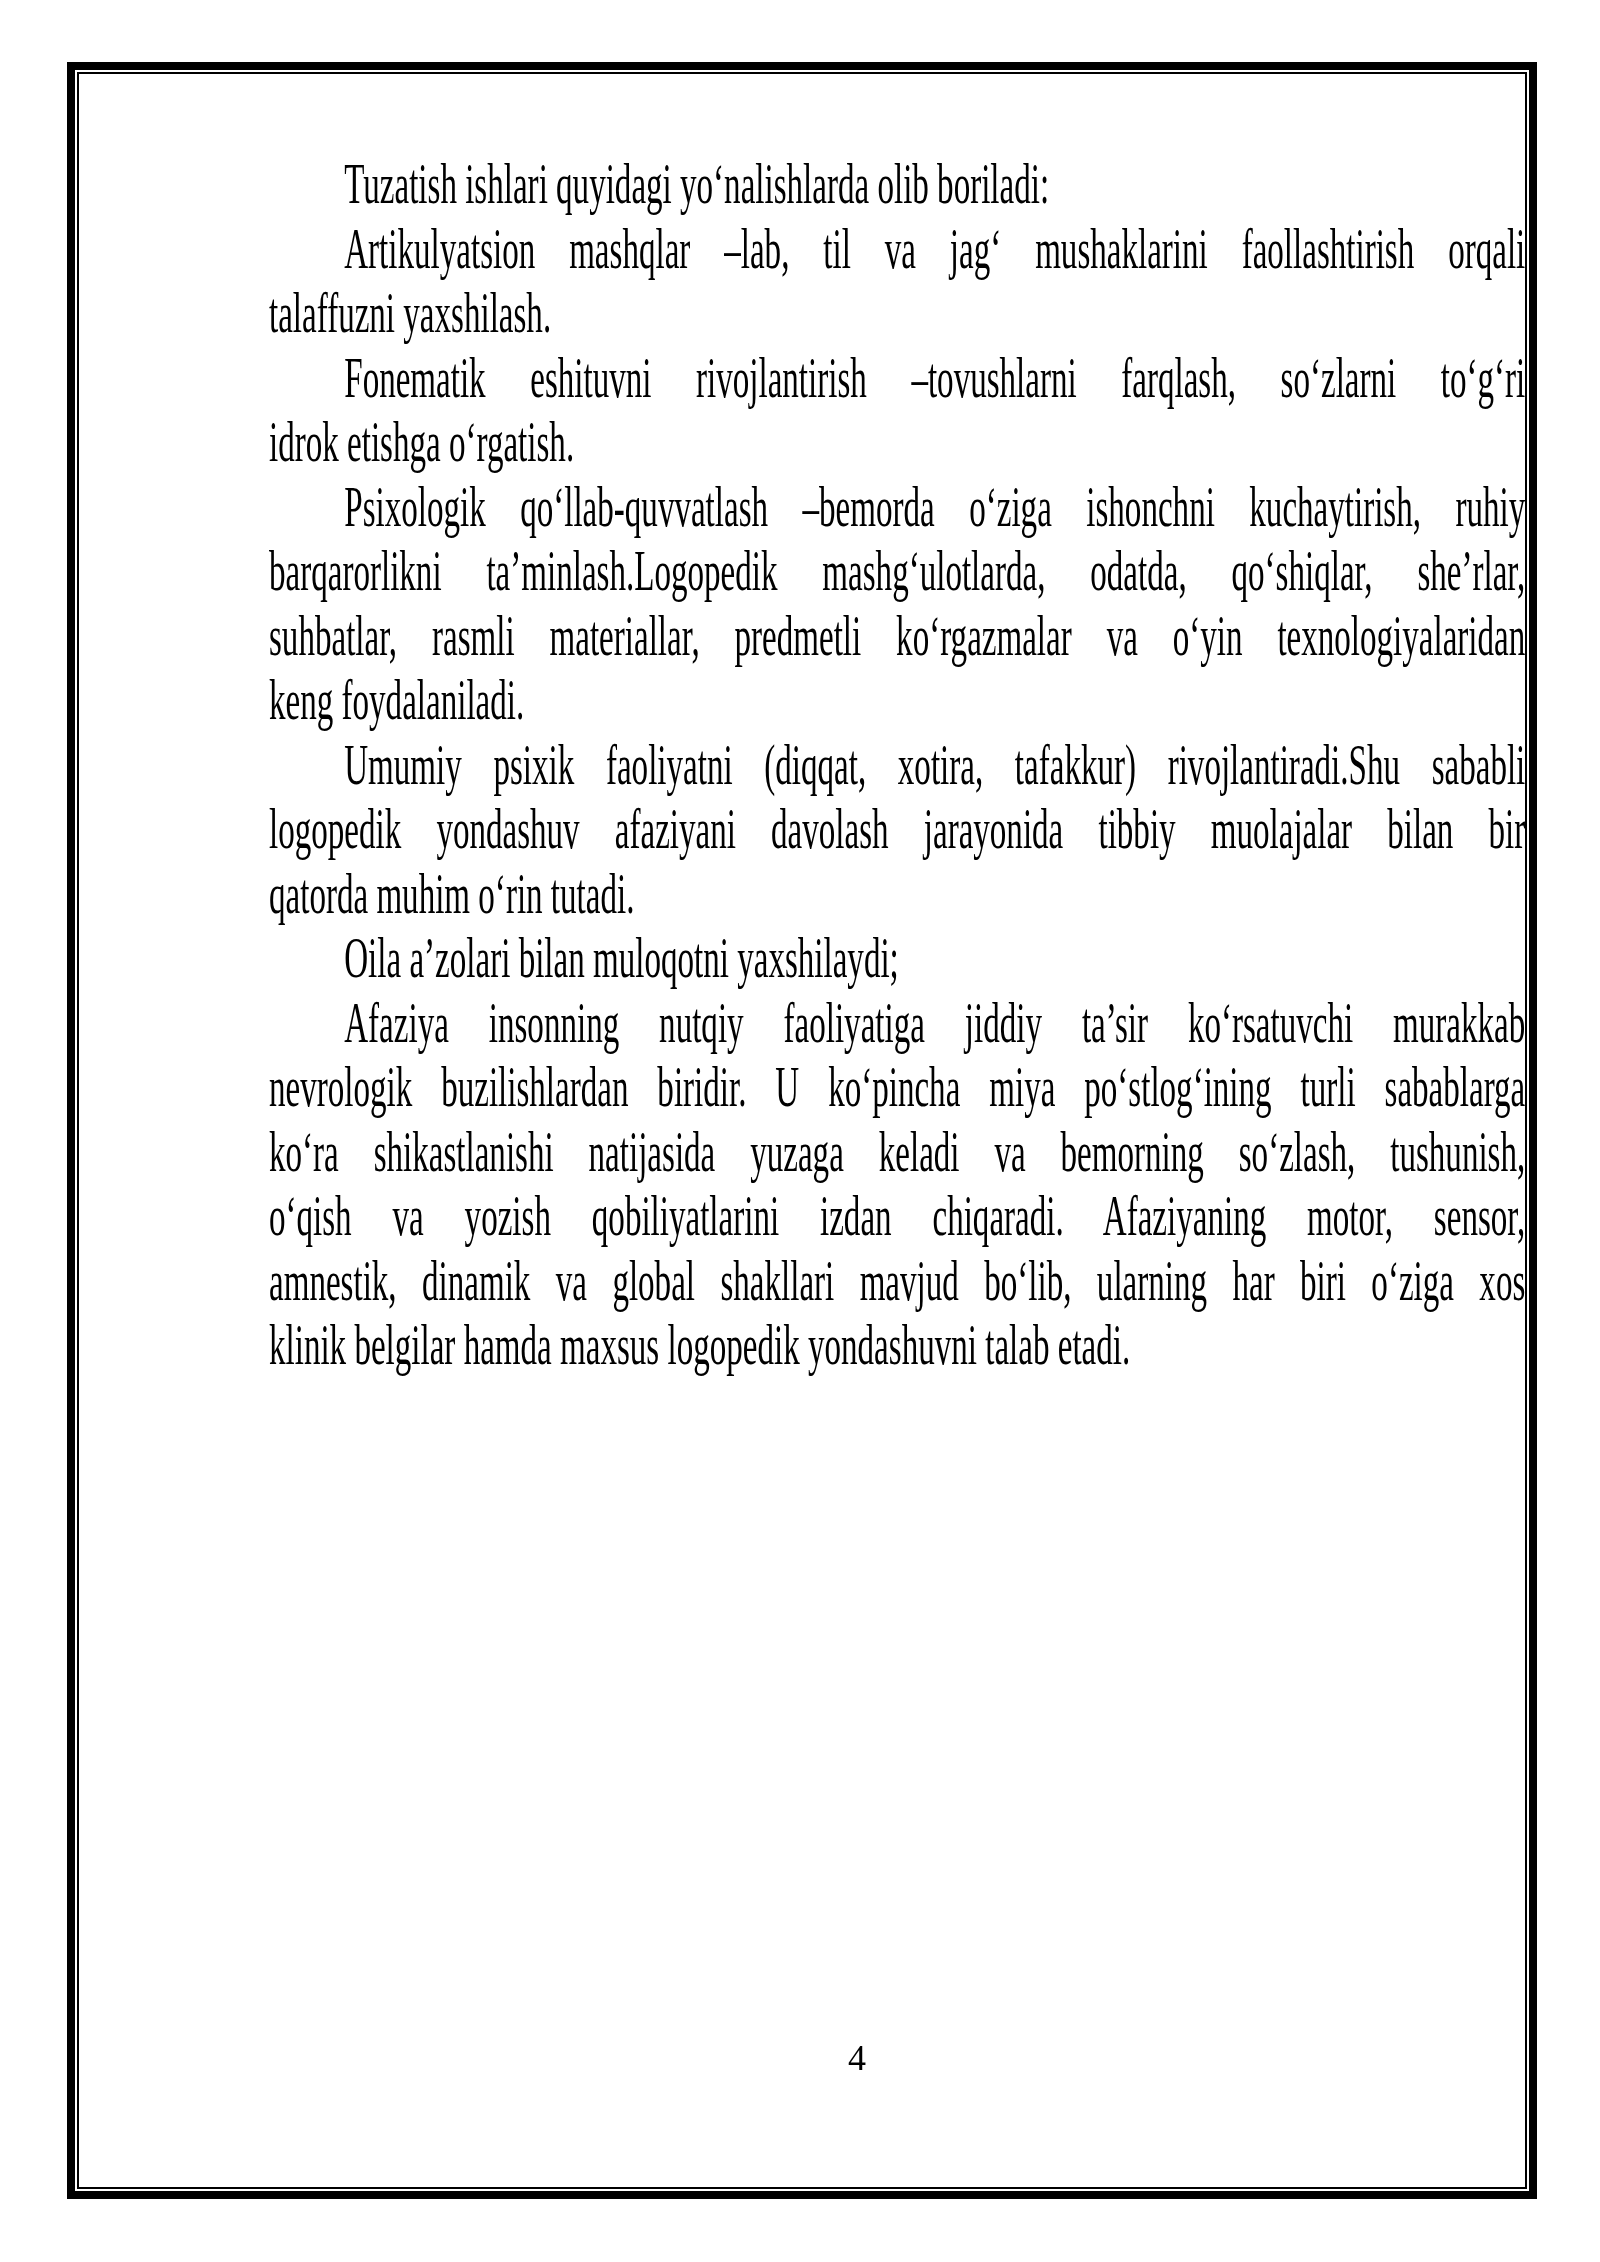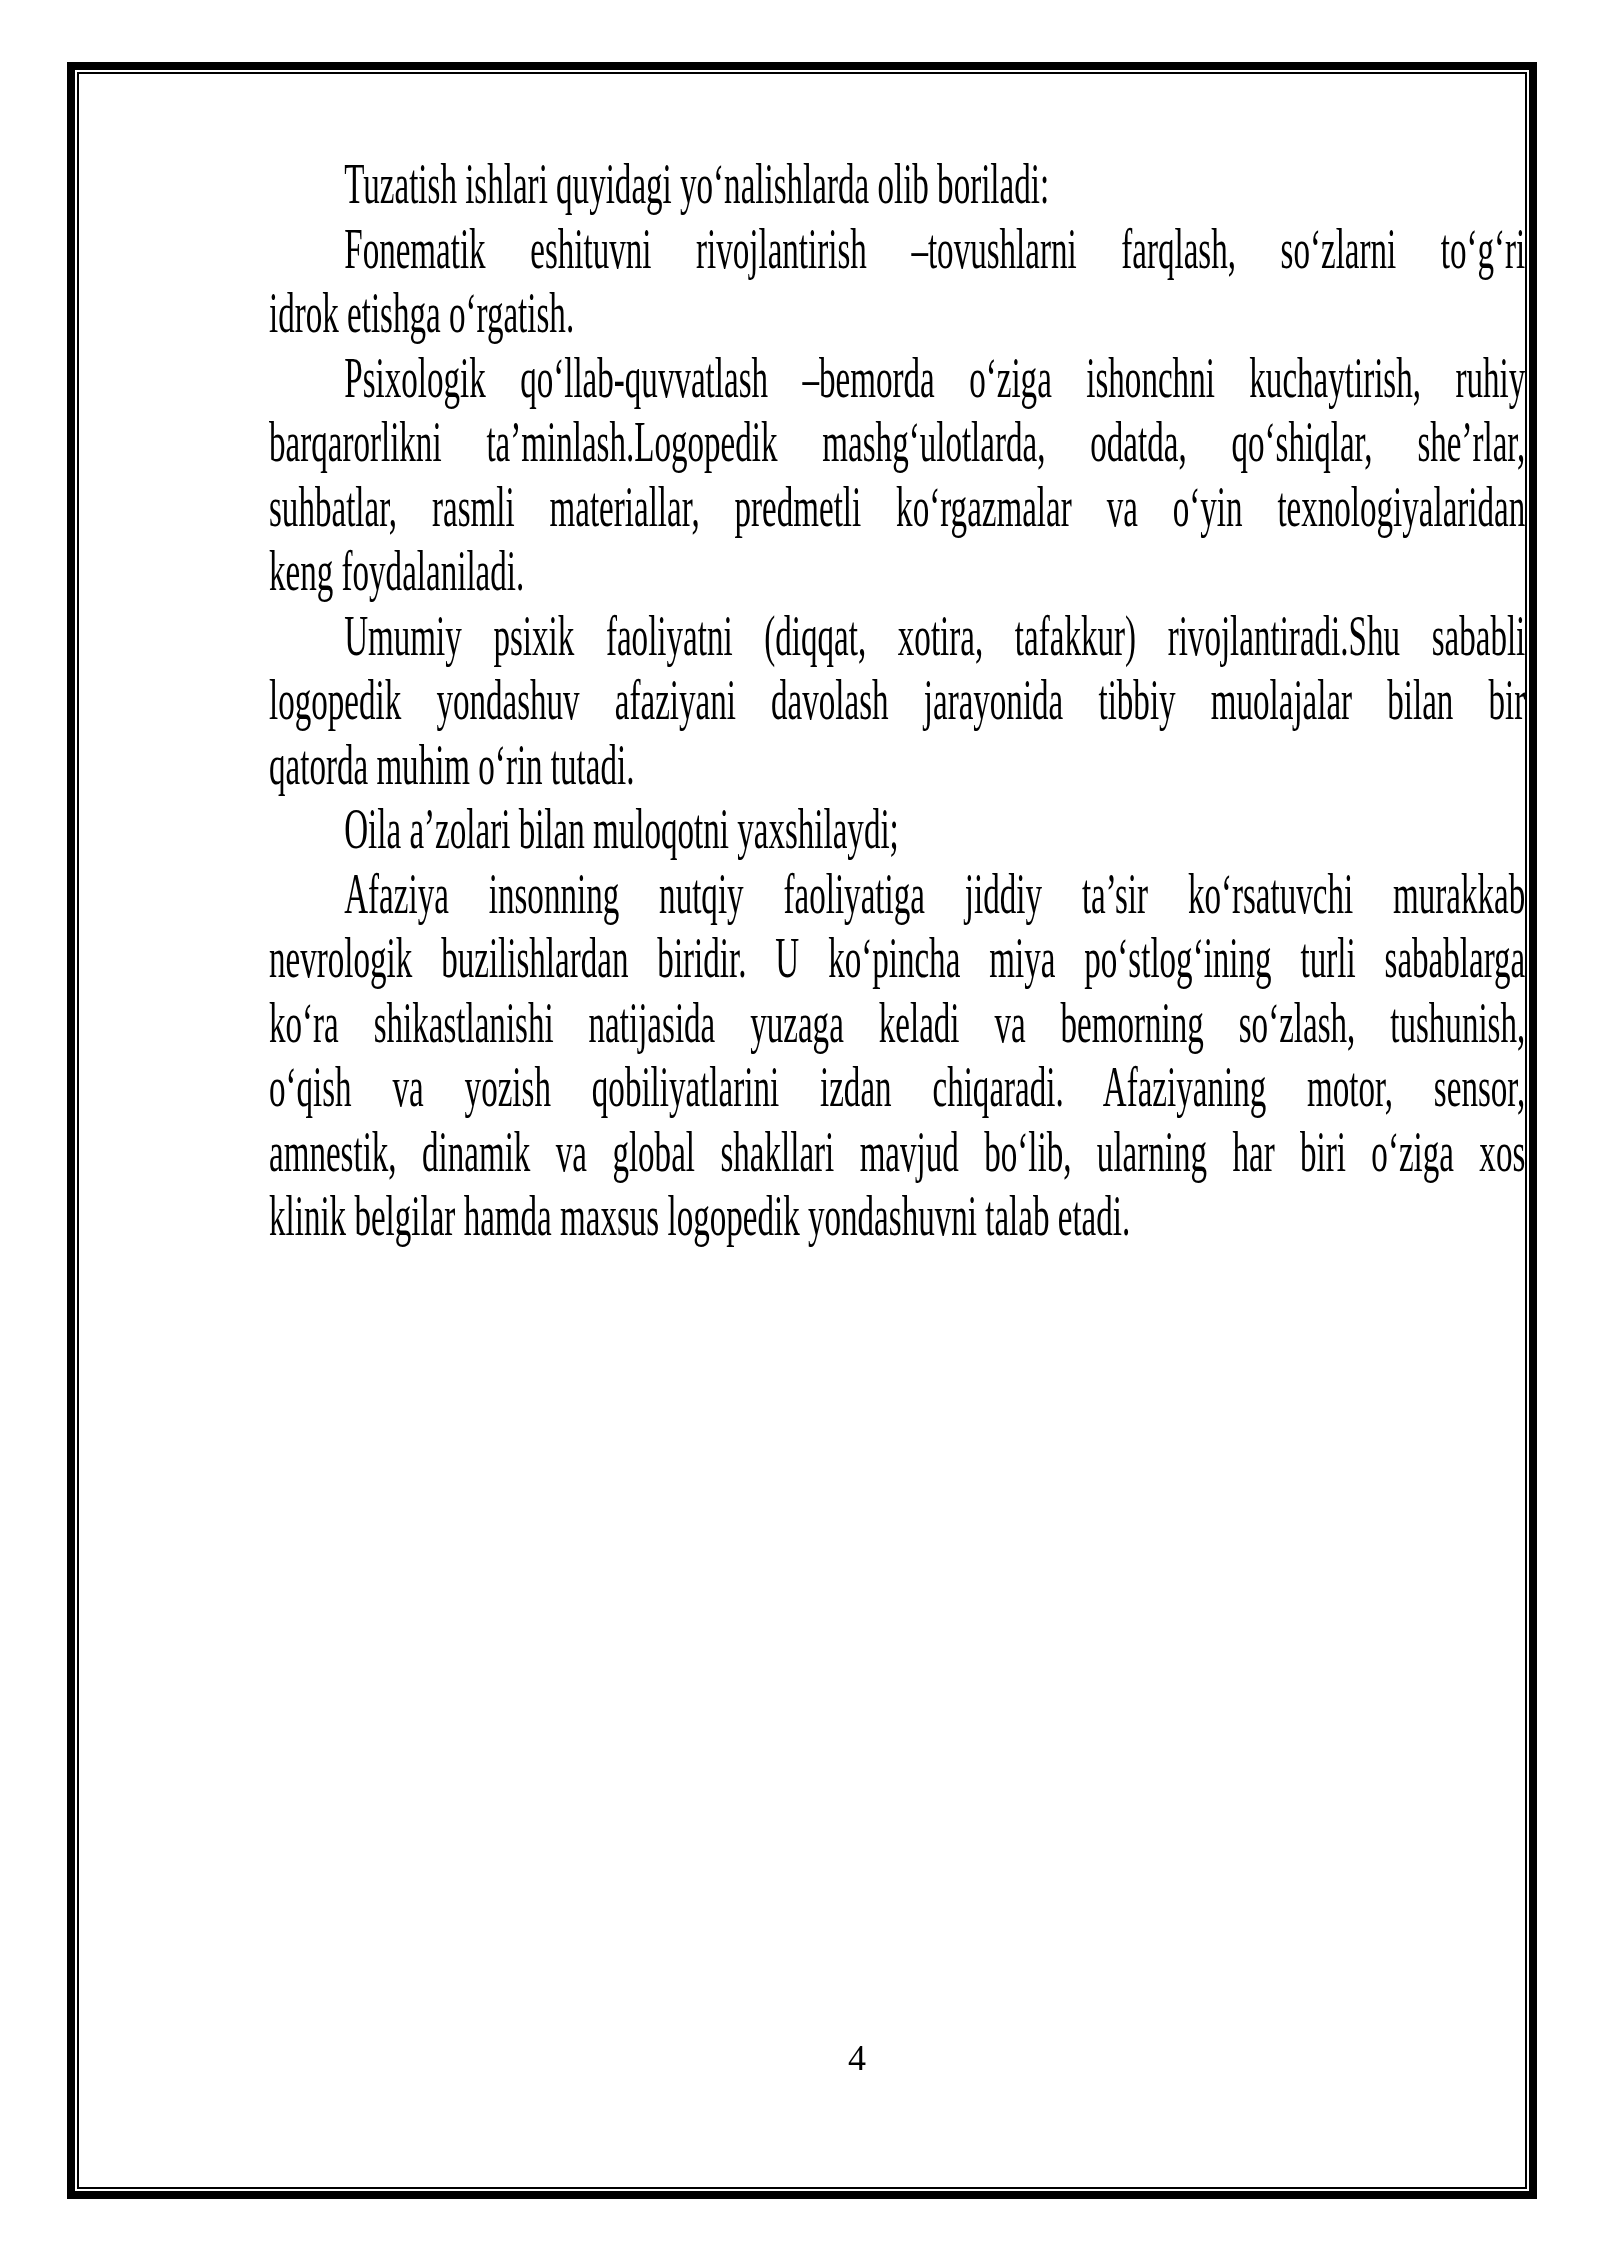--- a/index.html
+++ b/index.html
@@ -69,20 +69,24 @@
 
 <div class="page-frame">
   <div class="page-frame-inner"></div>
 </div>
 
 <div class="doc-body">
     <div class="para">
       <div class="line first last">Tuzatish ishlari quyidagi yo‘nalishlarda olib boriladi:</div>
     </div>
     <div class="para">
+      <div class="line first">Artikulyatsion mashqlar –lab, til va jag‘ mushaklarini faollashtirish orqali</div>
+      <div class="line last">talaffuzni yaxshilash.</div>
+    </div>
+    <div class="para">
       <div class="line first">Fonematik eshituvni rivojlantirish –tovushlarni farqlash, so‘zlarni to‘g‘ri</div>
       <div class="line last">idrok etishga o‘rgatish.</div>
     </div>
     <div class="para">
       <div class="line first">Psixologik qo‘llab-quvvatlash –bemorda o‘ziga ishonchni kuchaytirish, ruhiy</div>
       <div class="line">barqarorlikni ta’minlash.Logopedik mashg‘ulotlarda, odatda, qo‘shiqlar, she’rlar,</div>
       <div class="line">suhbatlar, rasmli materiallar, predmetli ko‘rgazmalar va o‘yin texnologiyalaridan</div>
       <div class="line last">keng foydalaniladi.</div>
     </div>
     <div class="para">

